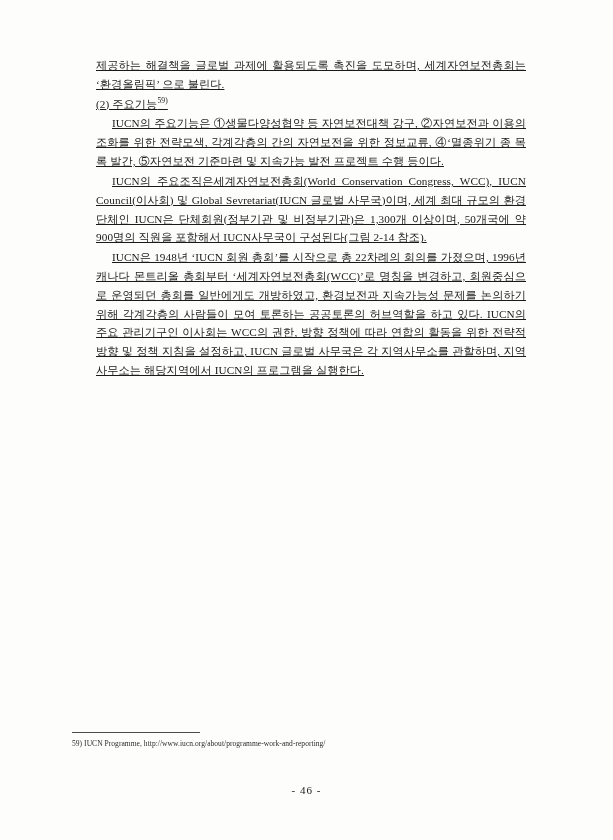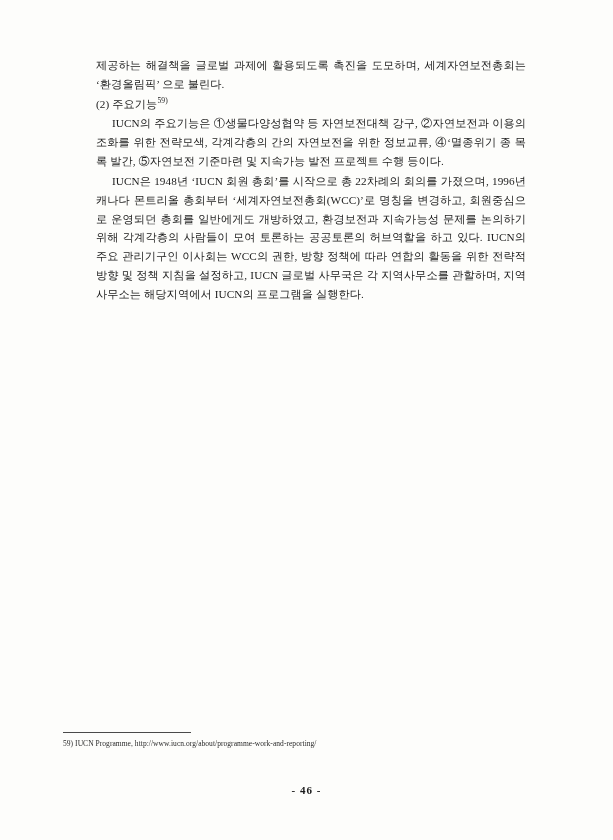--- a/index.html
+++ b/index.html
@@ -33,36 +33,37 @@
     margin: 0;
     font-size: 11.2px;
     line-height: 1.68;
     text-align: justify;
     text-justify: inter-character;
     letter-spacing: 0.1px;
   }
   .para {
     text-indent: 0;
     margin-bottom: 1px;
+    text-decoration: underline;
   }
   .indent {
     text-indent: 16px;
   }
   .heading {
     margin-top: 0;
     margin-bottom: 1px;
   }
   sup {
     font-size: 7.6px;
     vertical-align: super;
     line-height: 0;
   }
   .footnote-area {
     position: absolute;
-    left: 63px;
+    left: 72px;
     top: 732px;
     width: 460px;
   }
   .footnote-rule {
     width: 128px;
     height: 0;
     border-top: 0.9px solid #4a4a4a;
     margin-bottom: 6px;
   }
   .footnote-text {
@@ -73,37 +74,37 @@
   }
   .page-number {
     position: absolute;
     left: 0;
     top: 784px;
     width: 613px;
     text-align: center;
     font-size: 11px;
     color: #1a1a1a;
     letter-spacing: 1px;
-    font-weight: bold;
   }
 </style>
 </head>
 <body>
 
 <div class="page">
 
   <div class="content">
 
     <p class="para">제공하는 해결책을 글로벌 과제에 활용되도록 촉진을 도모하며, 세계자연보전총회는 ‘환경올림픽’ 으로 불린다.</p>
 
     <p class="para heading"><span>(2) 주요기능</span><sup>59)</sup></p>
 
     <p class="para indent">IUCN의 주요기능은 ①생물다양성협약 등 자연보전대책 강구, ②자연보전과 이용의 조화를 위한 전략모색, 각계각층의 간의 자연보전을 위한 정보교류, ④‘멸종위기 종 목록 발간, ⑤자연보전 기준마련 및 지속가능 발전 프로젝트 수행 등이다.</p>
 
 
+    <p class="para indent">IUCN의 주요조직은세계자연보전총회(World Conservation Congress, WCC), IUCN Council(이사회) 및 Global Sevretariat(IUCN 글로벌 사무국)이며, 세계 최대 규모의 환경단체인 IUCN은 단체회원(정부기관 및 비정부기관)은 1,300개 이상이며, 50개국에 약 900명의 직원을 포함해서 IUCN사무국이 구성된다(그림 2-14 참조).</p>
 
     <p class="para indent">IUCN은 1948년 ‘IUCN 회원 총회’를 시작으로 총 22차례의 회의를 가졌으며, 1996년 캐나다 몬트리올 총회부터 ‘세계자연보전총회(WCC)’로 명칭을 변경하고, 회원중심으로 운영되던 총회를 일반에게도 개방하였고, 환경보전과 지속가능성 문제를 논의하기 위해 각계각층의 사람들이 모여 토론하는 공공토론의 허브역할을 하고 있다. IUCN의 주요 관리기구인 이사회는 WCC의 권한, 방향 정책에 따라 연합의 활동을 위한 전략적 방향 및 정책 지침을 설정하고, IUCN 글로벌 사무국은 각 지역사무소를 관할하며, 지역사무소는 해당지역에서 IUCN의 프로그램을 실행한다.</p>
 
   </div>
 
   <div class="footnote-area">
     <div class="footnote-rule"></div>
     <div class="footnote-text"><span>59)</span>
       <span>IUCN Programme, http://www.iucn.org/about/programme-work-and-reporting/</span></div>
   </div>

